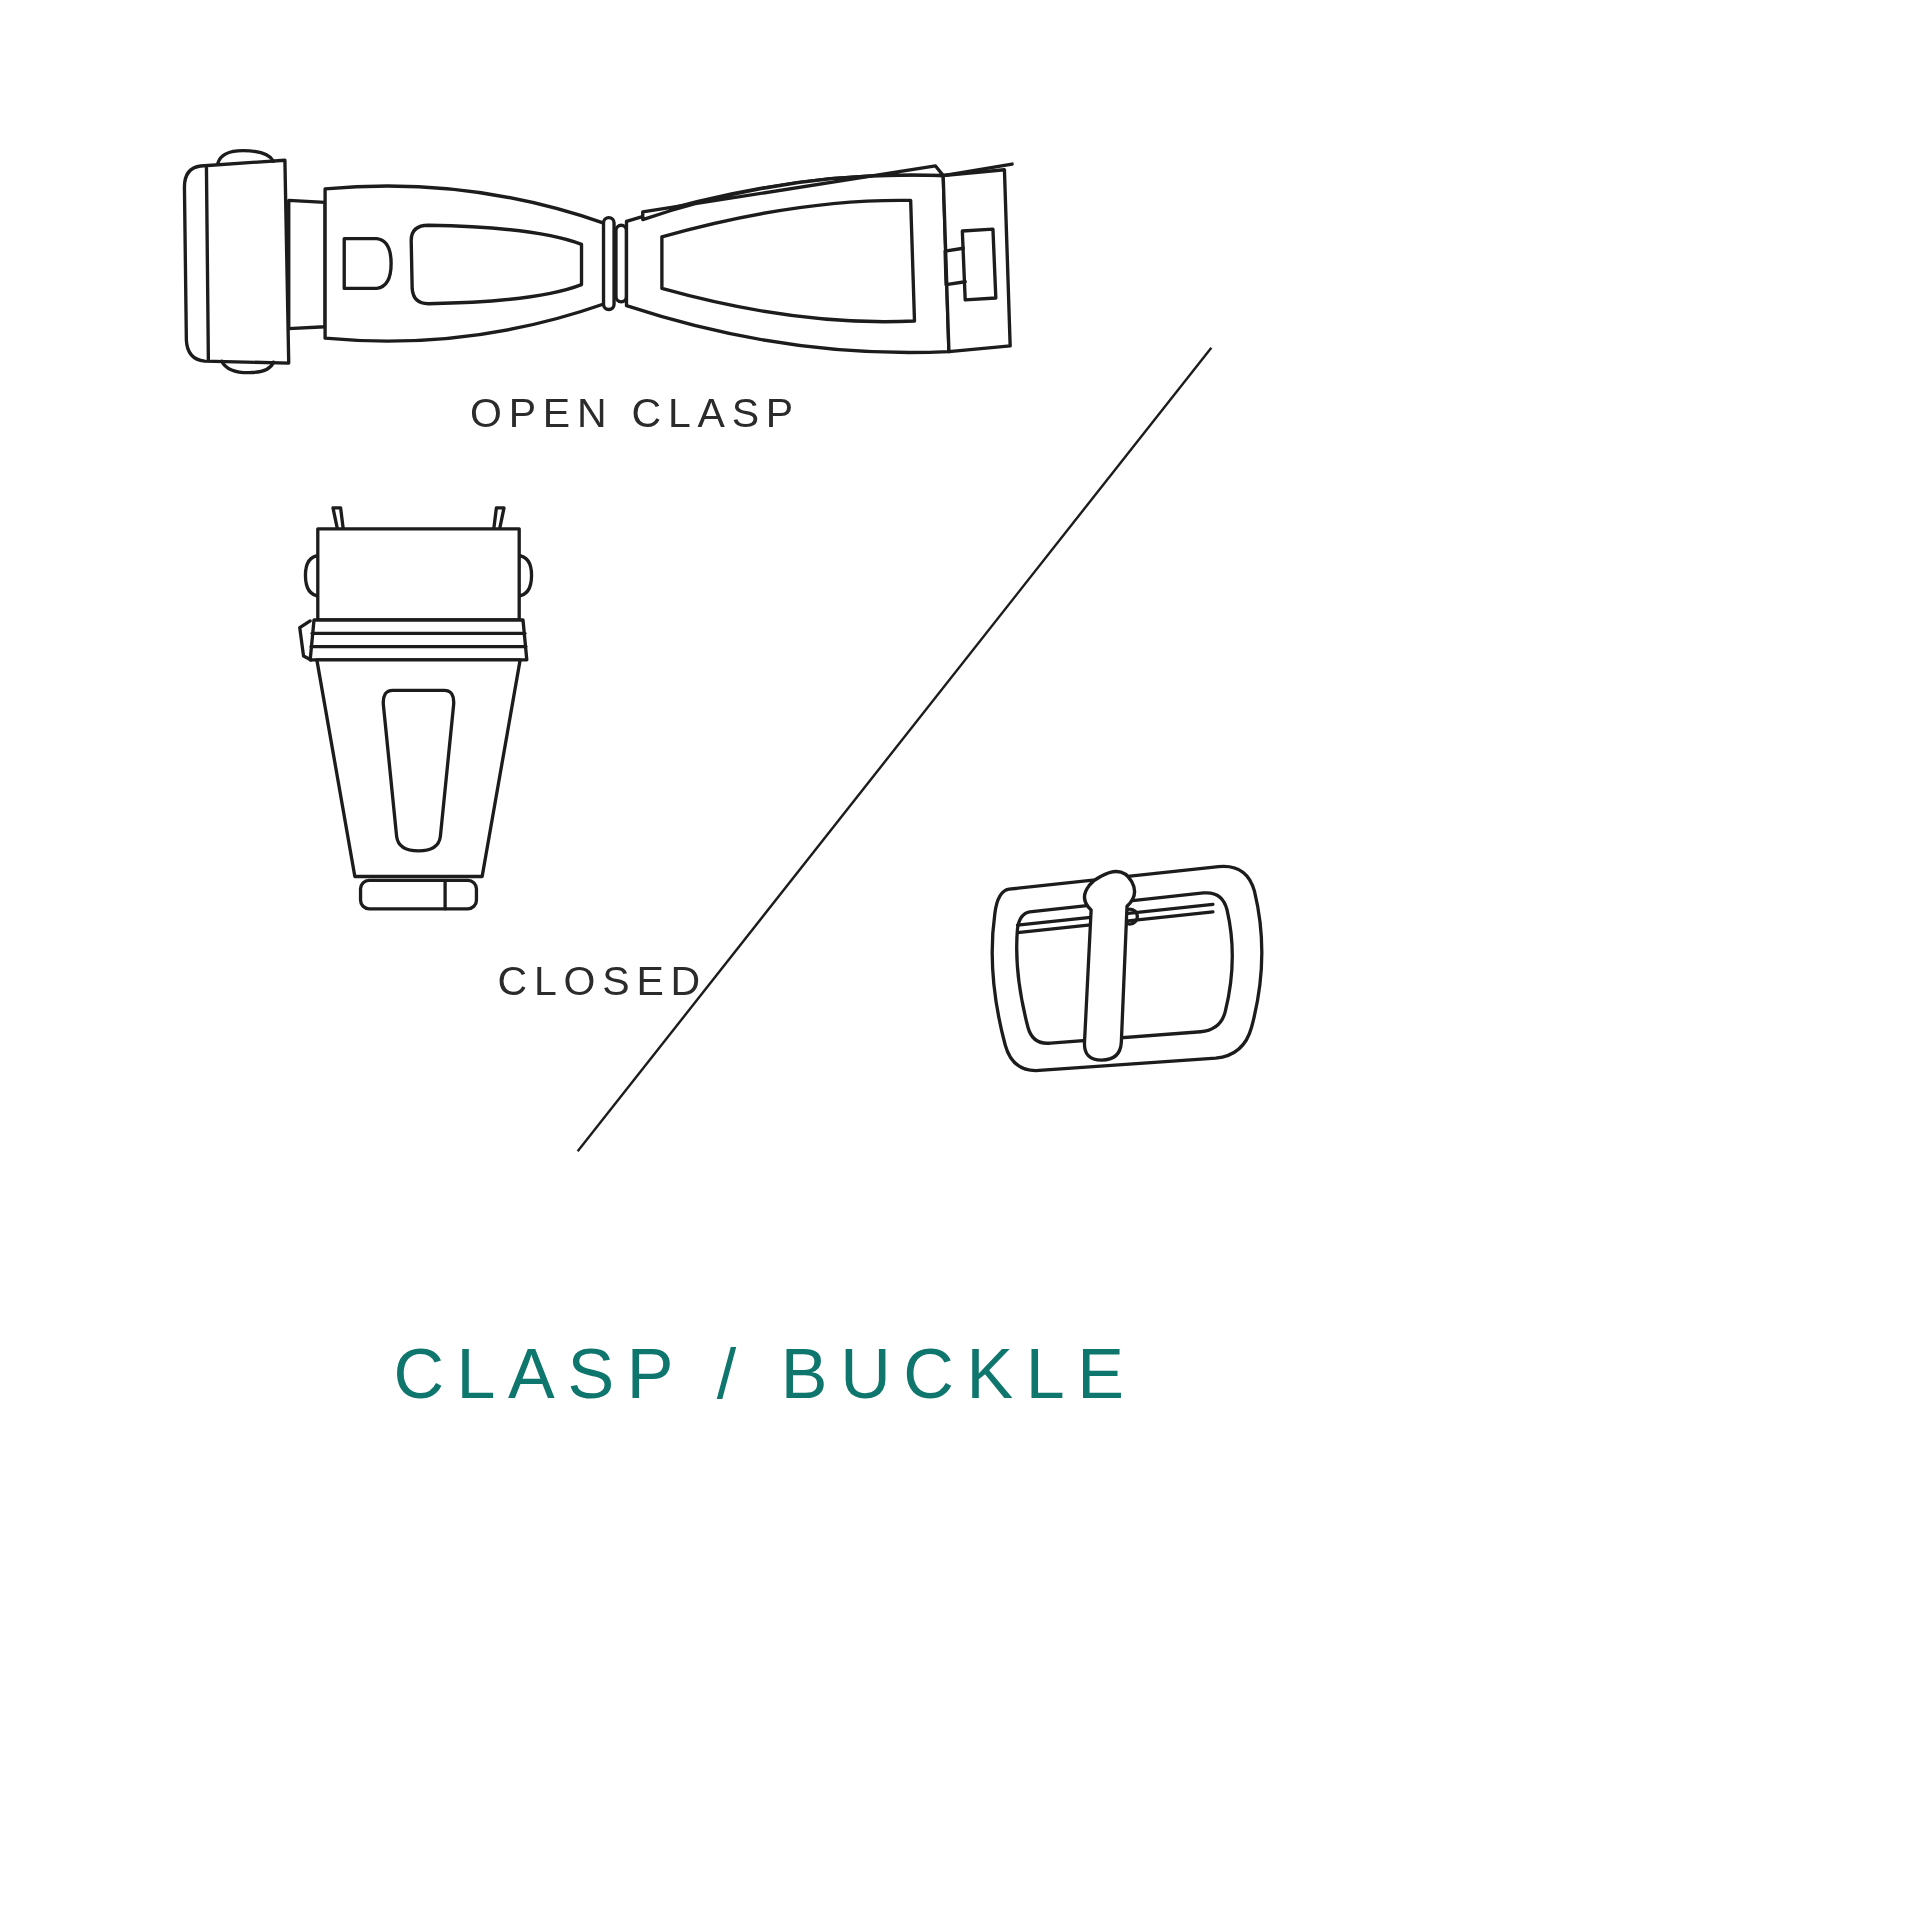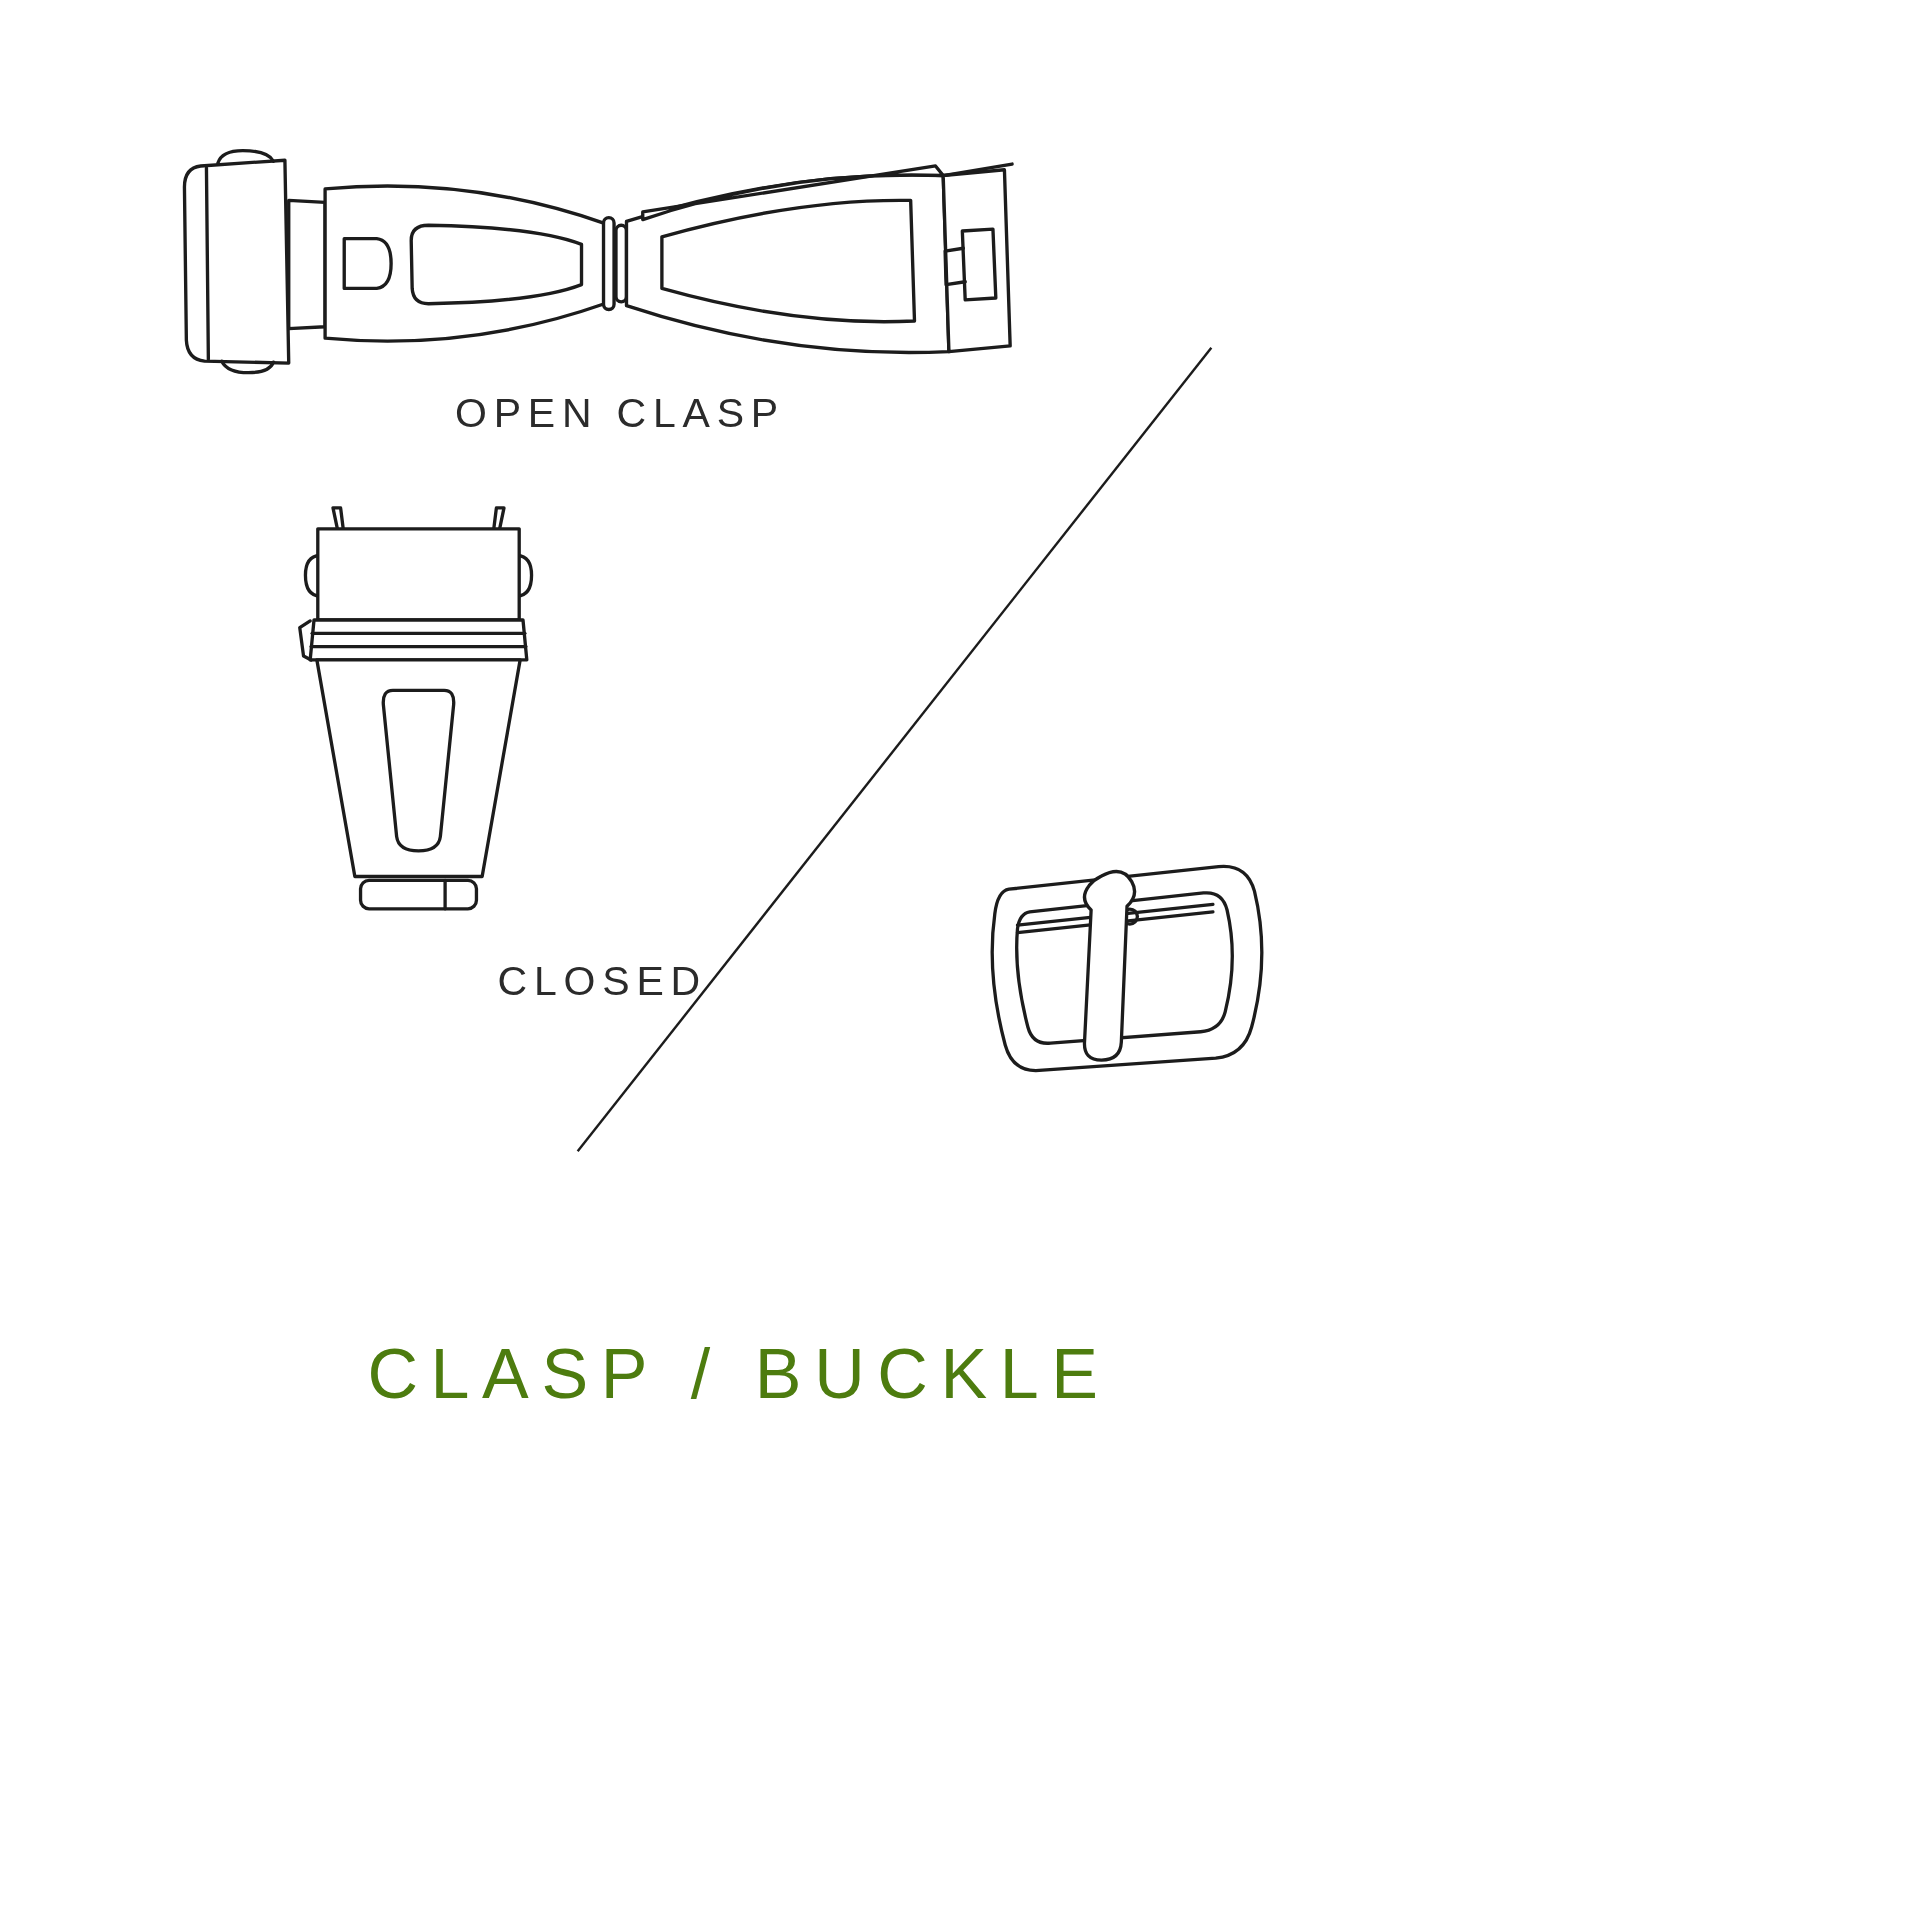--- a/index.html
+++ b/index.html
@@ -23,33 +23,33 @@
     position: absolute;
     text-align: center;
     color: #2b2b2b;
     font-size: 41px;
     letter-spacing: 6.8px;
     font-weight: 400;
     white-space: nowrap;
   }
   .page-title {
     position: absolute;
-    left: 63px;
+    left: 89px;
     top: 1334px;
     width: 1352px;
     margin: 0;
     text-align: center;
-    color: #4d7c0f;
+    color: #0f766e;
     font-size: 70px;
     letter-spacing: 12.6px;
     font-weight: 400;
     white-space: nowrap;
   }
   #open-clasp-svg   { left: 172px; top: 143px; width: 842px; }
-  #open-clasp-label { left: 234px; top: 390px; width: 772px; }
+  #open-clasp-label { left: 249px; top: 390px; width: 772px; }
   #closed-svg       { left: 295px; top: 506px; width: 247px; }
   #closed-label     { left: 128px; top: 958px; width: 579px; text-align: right; }
   #divider-svg      { left: 568px; top: 338px; width: 653px; height: 823px; }
   #buckle-svg       { left: 958px; top: 842px; width: 321px; }
 </style>
 </head>
 <body>
 
 <div class="canvas">
 

